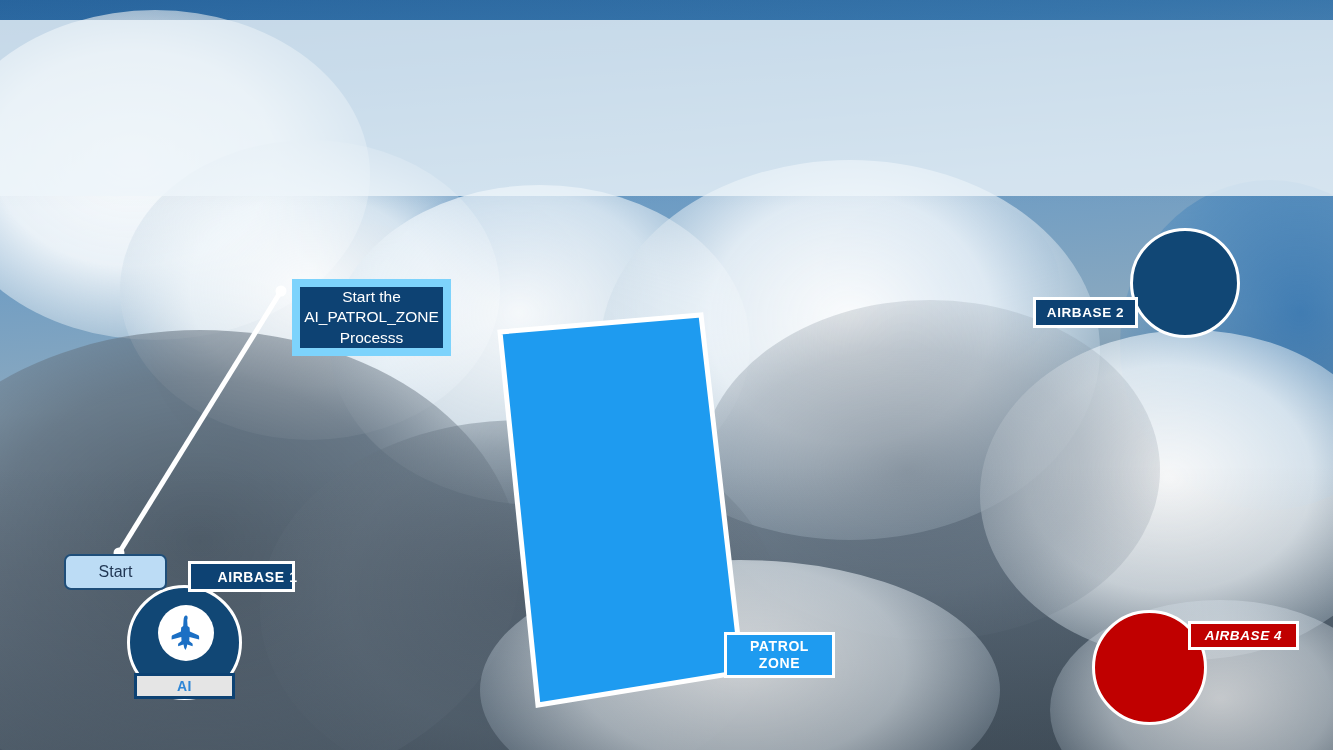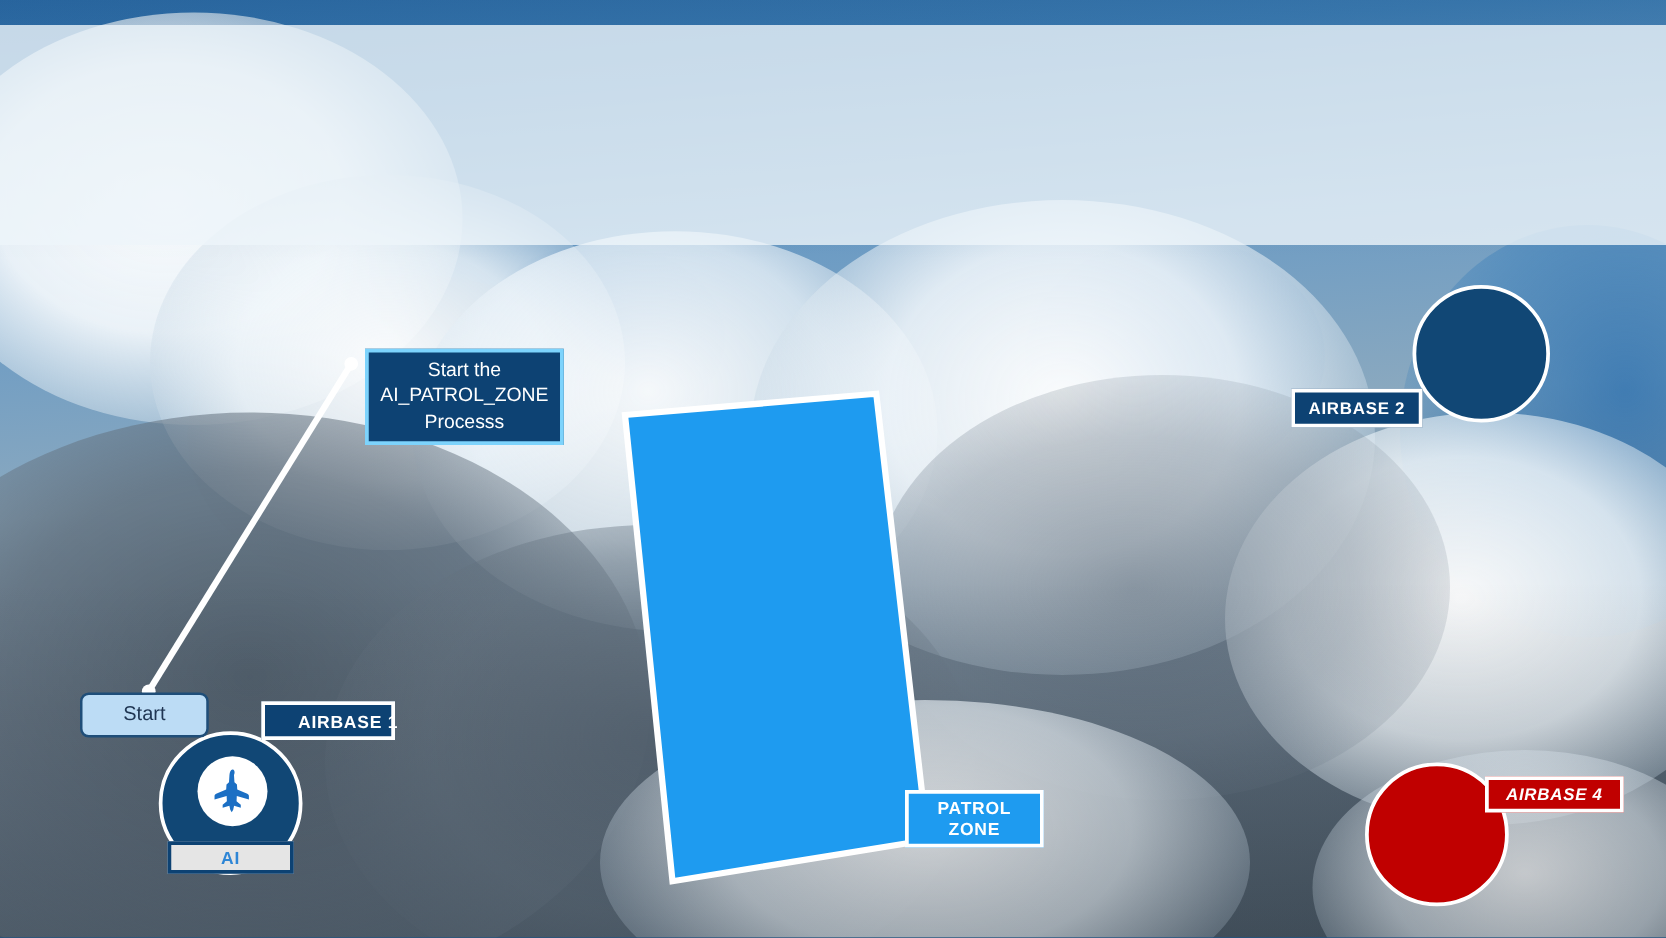--- a/index.html
+++ b/index.html
@@ -72,21 +72,21 @@
     text-shadow:
       -1.6px -1.6px 0 #4a4a4a, 1.6px -1.6px 0 #4a4a4a,
       -1.6px 1.6px 0 #4a4a4a, 1.6px 1.6px 0 #4a4a4a,
       0 0 2px #555, 3px 4px 5px rgba(40,40,40,.55);
   }
 
   
   .callout{
     position:absolute;left:292px;top:279px;width:159px;height:77px;
     background:#0d4273;
-    border:3px solid #7dd3fc;
+    border:8px solid #7dd3fc;
     box-sizing:border-box;
     color:#ffffff;
     font-size:15.5px;line-height:1.32;
     display:flex;align-items:center;justify-content:center;
     text-align:center;
   }
   .callout span{display:block;padding:0 4px;}
 
   
   .connector{position:absolute;left:0;top:0;width:1333px;height:750px;pointer-events:none;}
@@ -174,29 +174,29 @@
 
   <div class="node-circle navy" style="left:127px;top:585px;width:115px;height:115px;"></div>
   <div class="jet-badge" style="left:158px;top:605px;width:56px;height:56px;">
     <svg width="40" height="40" viewBox="0 0 64 64">
       <path d="M32 4 c-2.4 0-3.6 3.2-3.9 7.2 l-0.6 9.4 -3.2 2.6 -0.4 6.4 -12.8 5.6 c-1.4 0.6-2.1 1.6-2.1 3.1 l0 4.2 15.5 -4.3 0.3 6.6 -5.4 4.4 0 3.8 8.6 -2.6 1.1 5.2 1.9 3.4 1.9 -3.4 1.1 -5.2 8.6 2.6 0 -3.8 -5.4 -4.4 0.3 -6.6 15.5 4.3 0 -4.2 c0 -1.5 -0.7 -2.5 -2.1 -3.1 l-12.8 -5.6 -0.4 -6.4 -3.2 -2.6 -0.6 -9.4 C35.6 7.2 34.4 4 32 4 z" fill="#1b6fc4"></path>
     </svg>
   </div>
   <div class="start-box">
     <span>Start</span>
   </div>
-  <div class="lbl lbl-navy" style="left:209px;top:561px;width:107px;height:31px;font-size:14px;padding-left:32px;">
+  <div class="lbl lbl-navy" style="left:188px;top:561px;width:107px;height:31px;font-size:14px;padding-left:32px;">
     <span>AIRBASE 1</span>
   </div>
   <div class="lbl lbl-white" style="left:134px;top:673px;width:101px;height:26px;font-size:14px;">
     <span>AI</span>
   </div>
 
   <div class="node-circle navy" style="left:1130px;top:228px;width:110px;height:110px;"></div>
-  <div class="lbl lbl-navy" style="left:1033px;top:297px;width:105px;height:31px;font-size:13.5px;margin-top:14px;">
+  <div class="lbl lbl-navy" style="left:1033px;top:297px;width:105px;height:31px;font-size:13.5px;">
     <span>AIRBASE 2</span>
   </div>
 
   <div class="node-circle red" style="left:1092px;top:610px;width:115px;height:115px;"></div>
   <div class="lbl lbl-red" style="left:1188px;top:621px;width:111px;height:29px;font-size:13.5px;">
     <span>AIRBASE 4</span>
   </div>
 
   <div class="lbl lbl-cyan" style="left:724px;top:632px;width:111px;height:46px;font-size:14px;flex-direction:column;line-height:1.18;">
     <span>PATROL</span>

